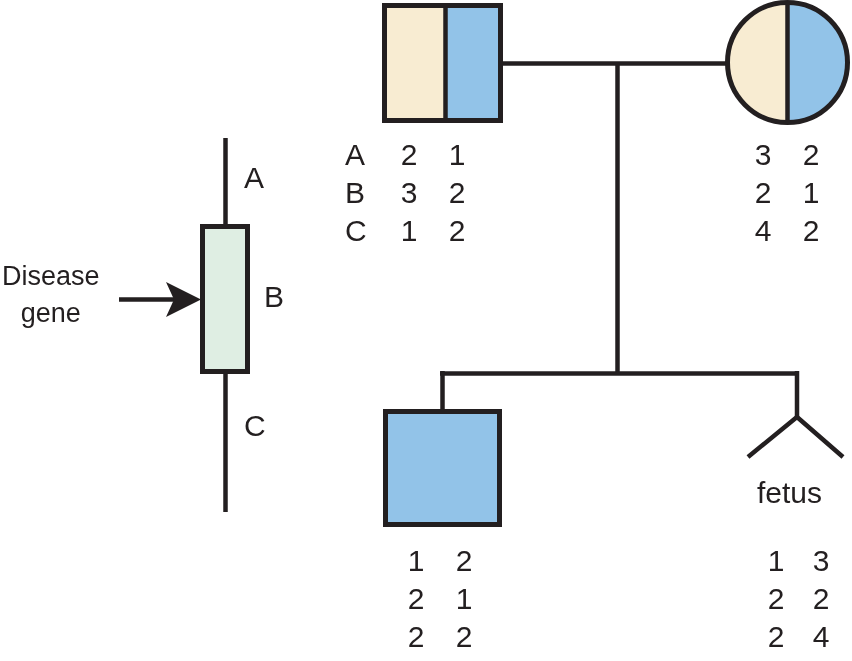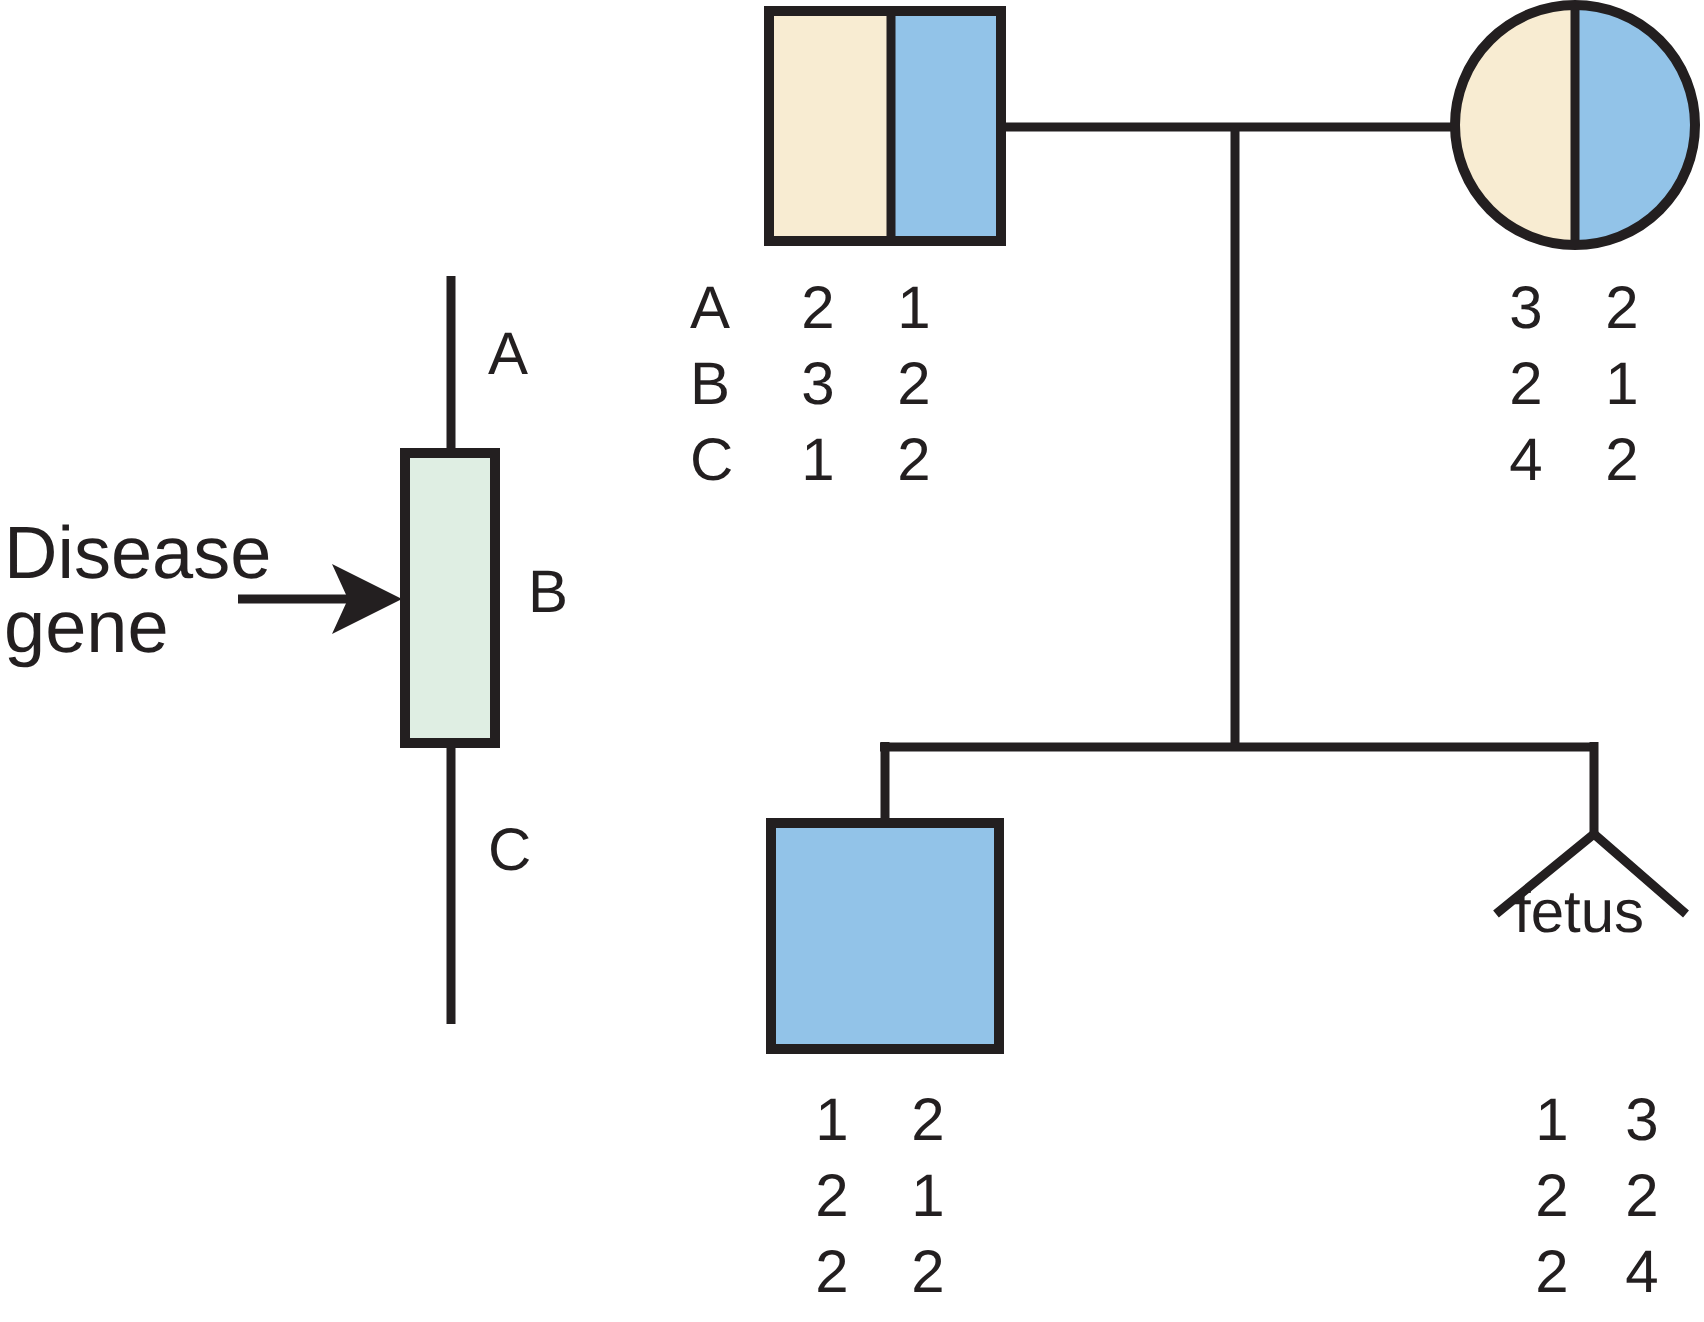--- a/index.html
+++ b/index.html
@@ -22,22 +22,23 @@
     top: 0;
   }
   .lbl {
     position: absolute;
     font-size: 30px;
     line-height: 32px;
     color: #231f20;
     white-space: pre;
   }
   .two-line {
-    font-size: 37px;
+    font-size: 27px;
     line-height: 37px;
+    text-align: center;
   }
   .geno-table {
     position: absolute;
     display: grid;
     font-size: 30px;
     line-height: 38px;
     color: #231f20;
   }
   .geno-table > div {
     text-align: center;
@@ -110,21 +111,21 @@
 
   <div class="geno-table" style="left:392px; top:542px; grid-template-columns:48px 48px;">
     <div>1</div>
     <div>2</div>
     <div>2</div>
     <div>1</div>
     <div>2</div>
     <div>2</div>
   </div>
 
-  <div class="lbl" style="left:757px; top:441px;">fetus</div>
+  <div class="lbl" style="left:757px; top:477px;">fetus</div>
   <div class="geno-table" style="left:754px; top:542px; grid-template-columns:44px 46px;">
     <div>1</div>
     <div>3</div>
     <div>2</div>
     <div>2</div>
     <div>2</div>
     <div>4</div>
   </div>
 
 </div>

